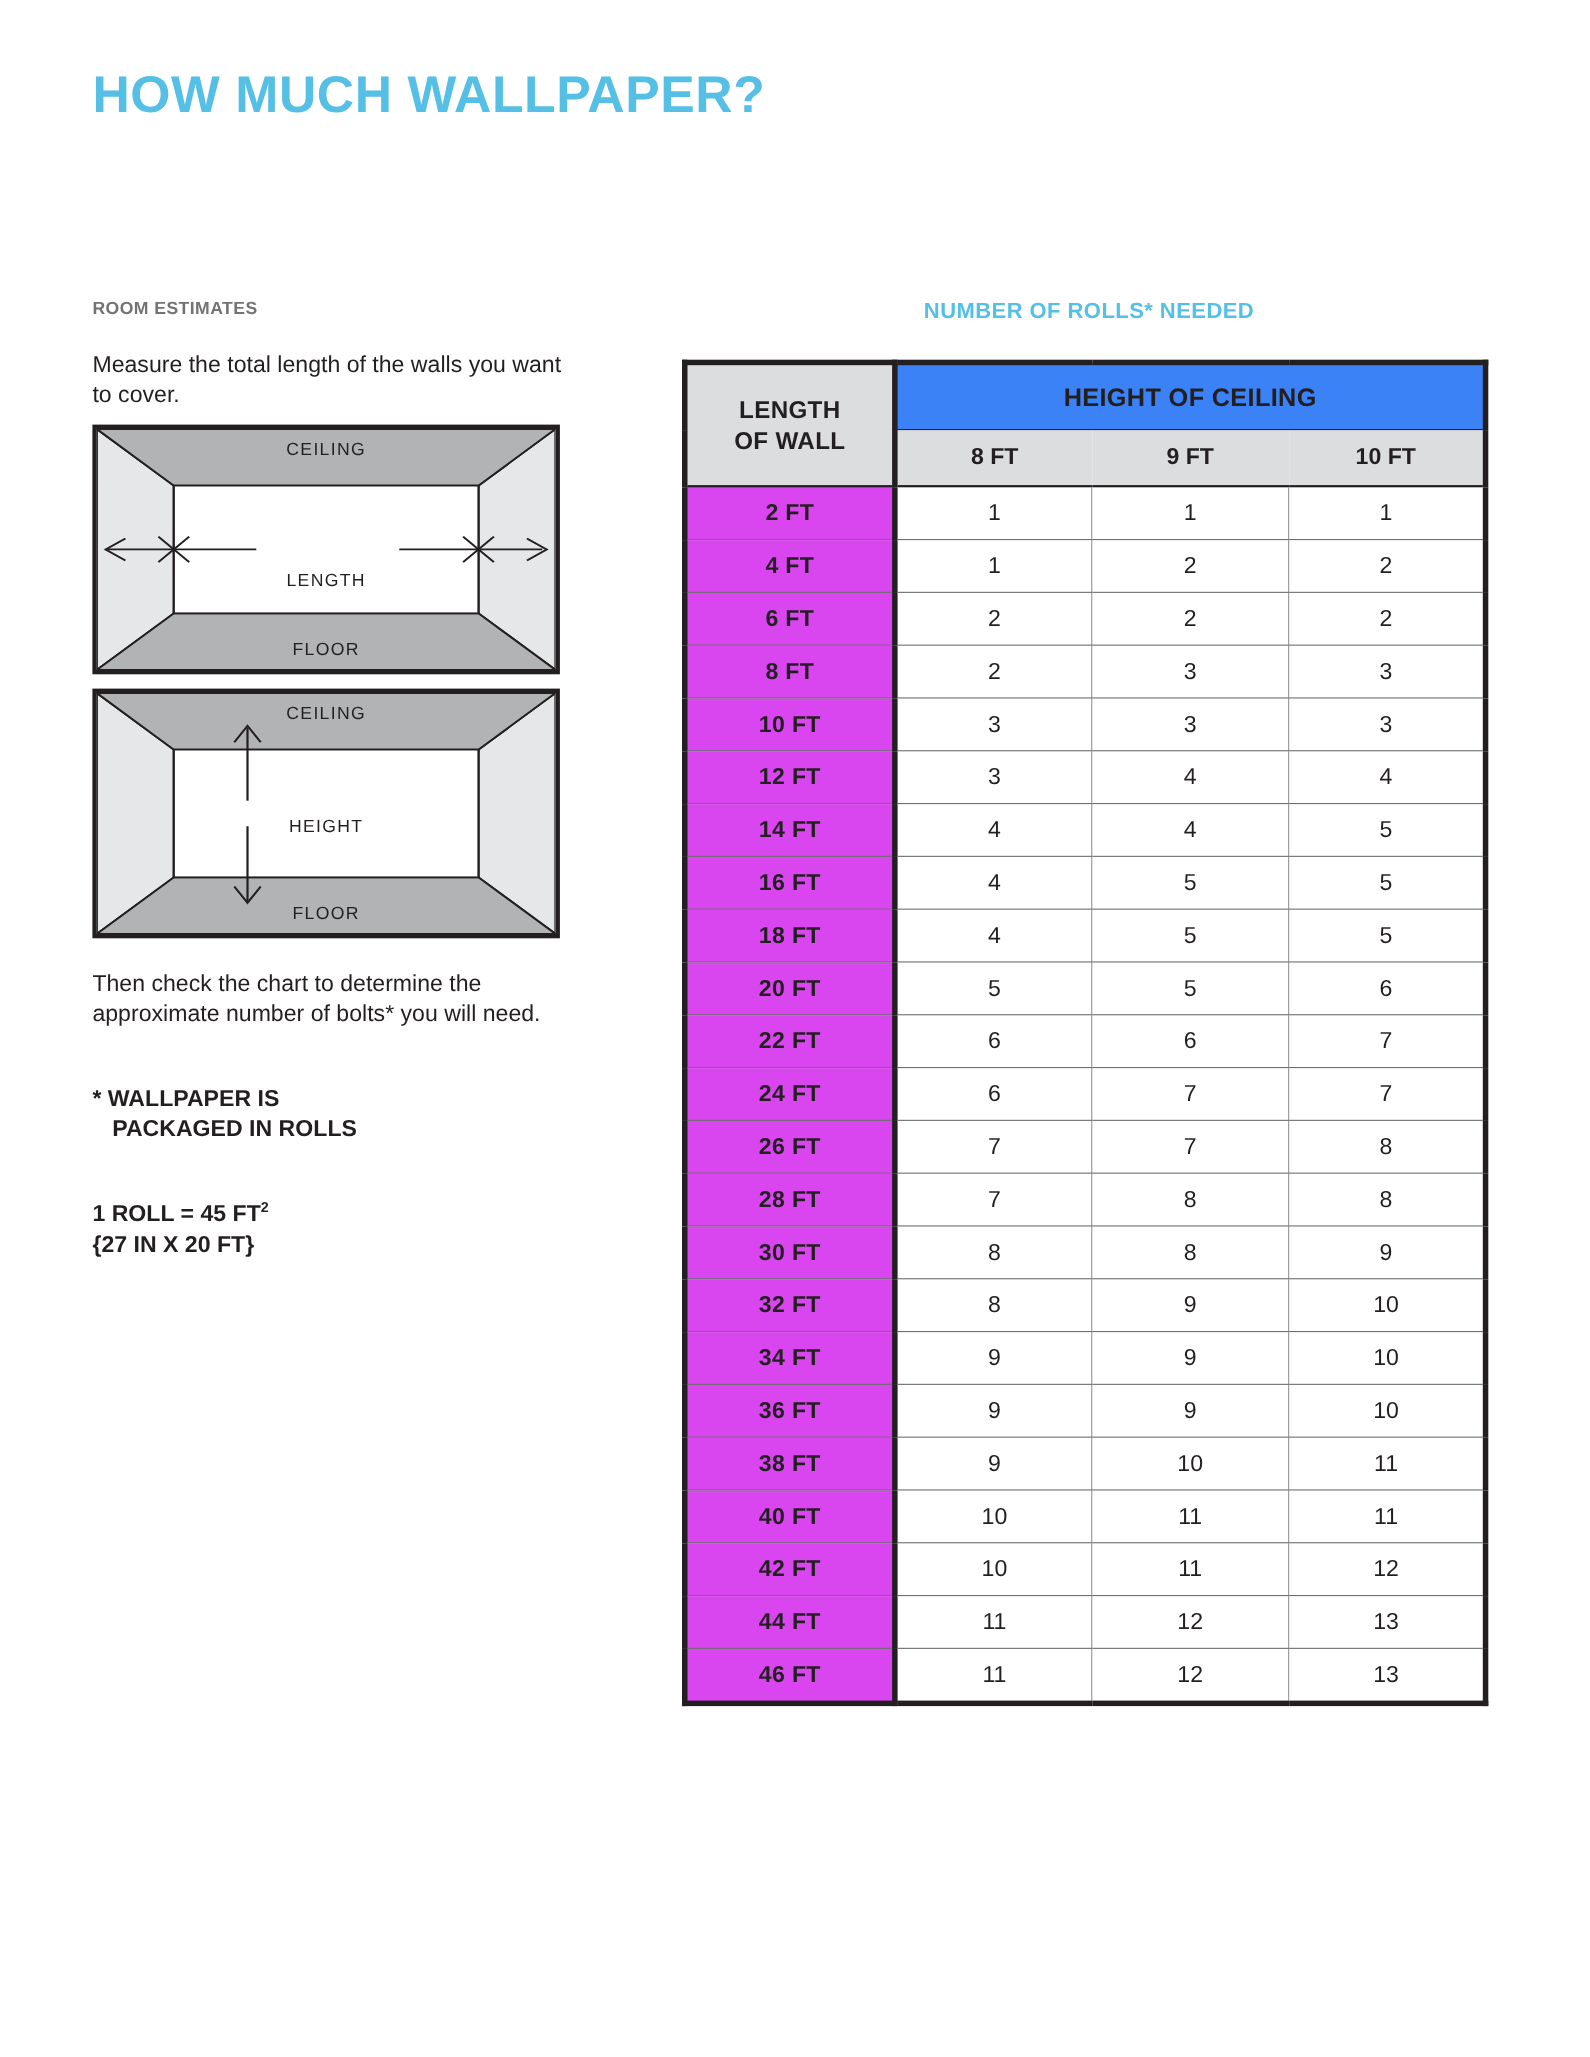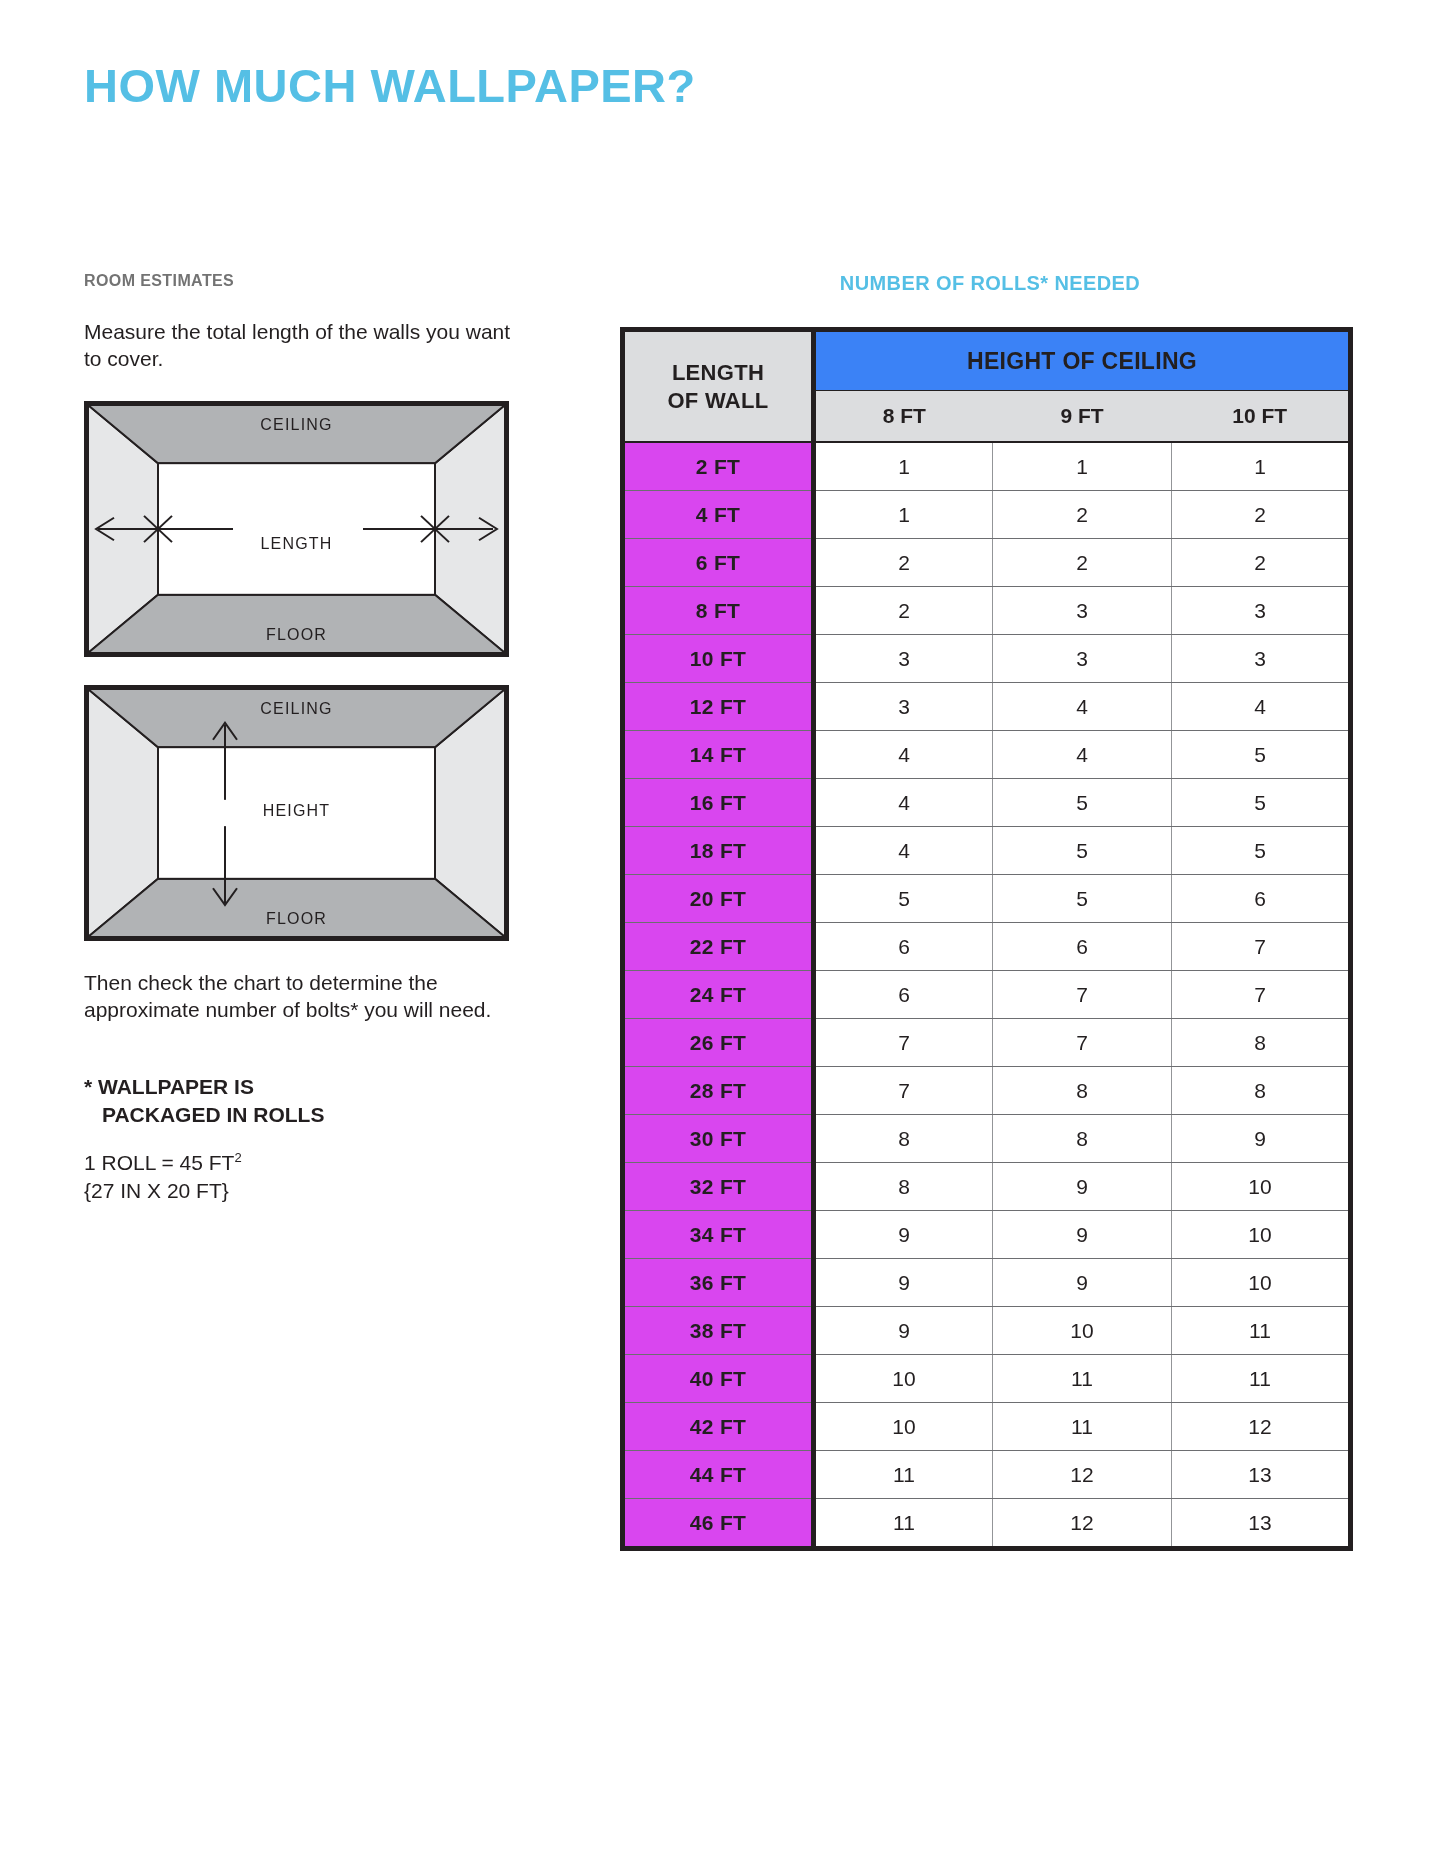--- a/index.html
+++ b/index.html
@@ -50,22 +50,22 @@
     font-size: 21px;
     line-height: 1.30;
     color: #231f20;
     margin-top: 28px;
   }
 
   
   .room {
     position: relative;
     width: 425px;
-    height: 256px;
-    margin-top: 28px;
+    height: 227px;
+    margin-top: 13px;
     border: 4px solid #231f20;
     box-sizing: border-box;
     background: #ffffff;
   }
   .room svg {
     display: block;
     width: 100%;
     height: 100%;
   }
   .room-label {
@@ -90,23 +90,23 @@
     font-weight: bold;
     line-height: 1.32;
     margin-top: 50px;
   }
   .footnote .indent {
     display: block;
     padding-left: 18px;
   }
   .rollsize {
     font-size: 21px;
-    font-weight: normal;
+    font-weight: bold;
     line-height: 1.35;
-    margin-top: 20px;
+    margin-top: 48px;
   }
   .rollsize sup {
     font-size: 13px;
     vertical-align: super;
   }
 
   
   .right-col {
     position: absolute;
     left: 620px;

